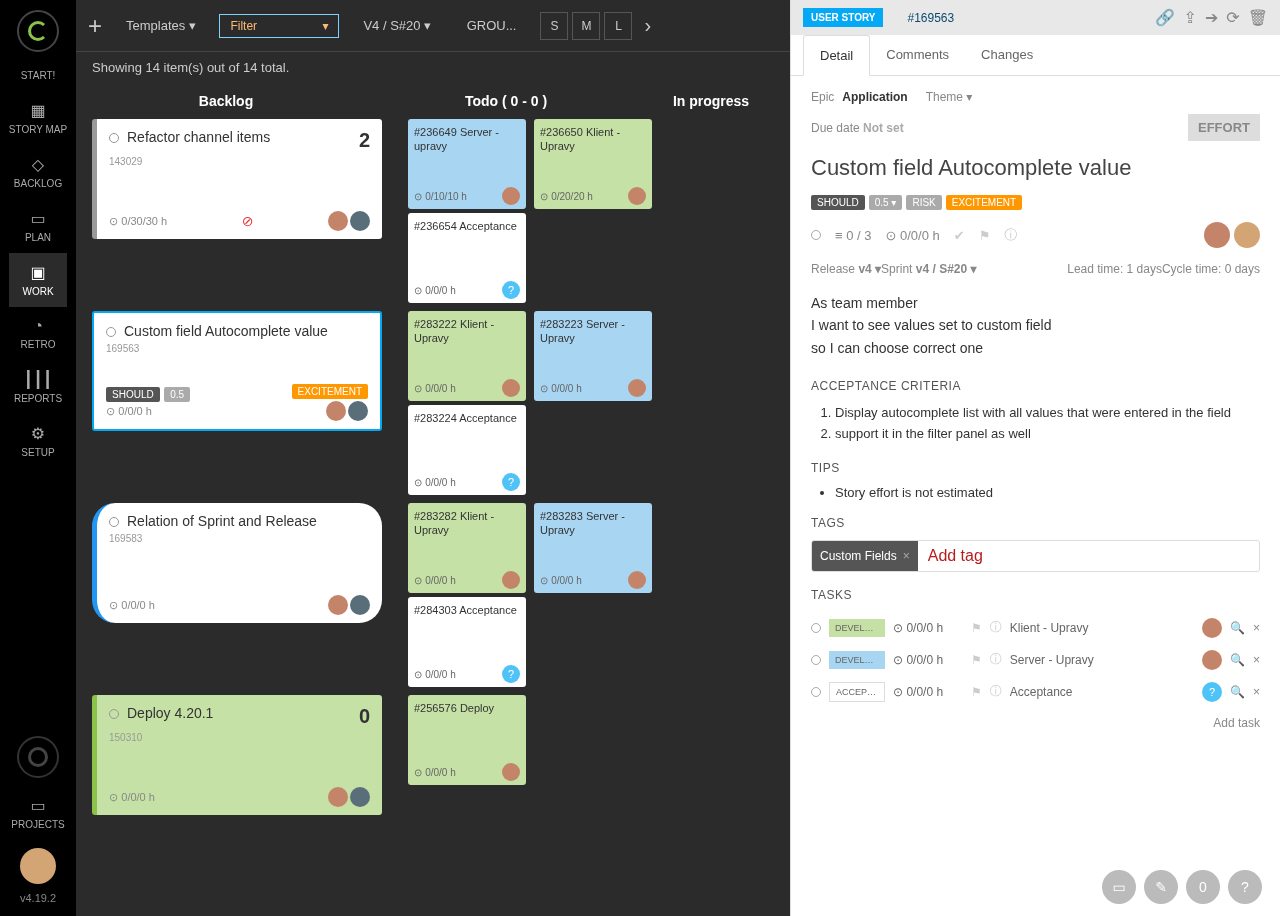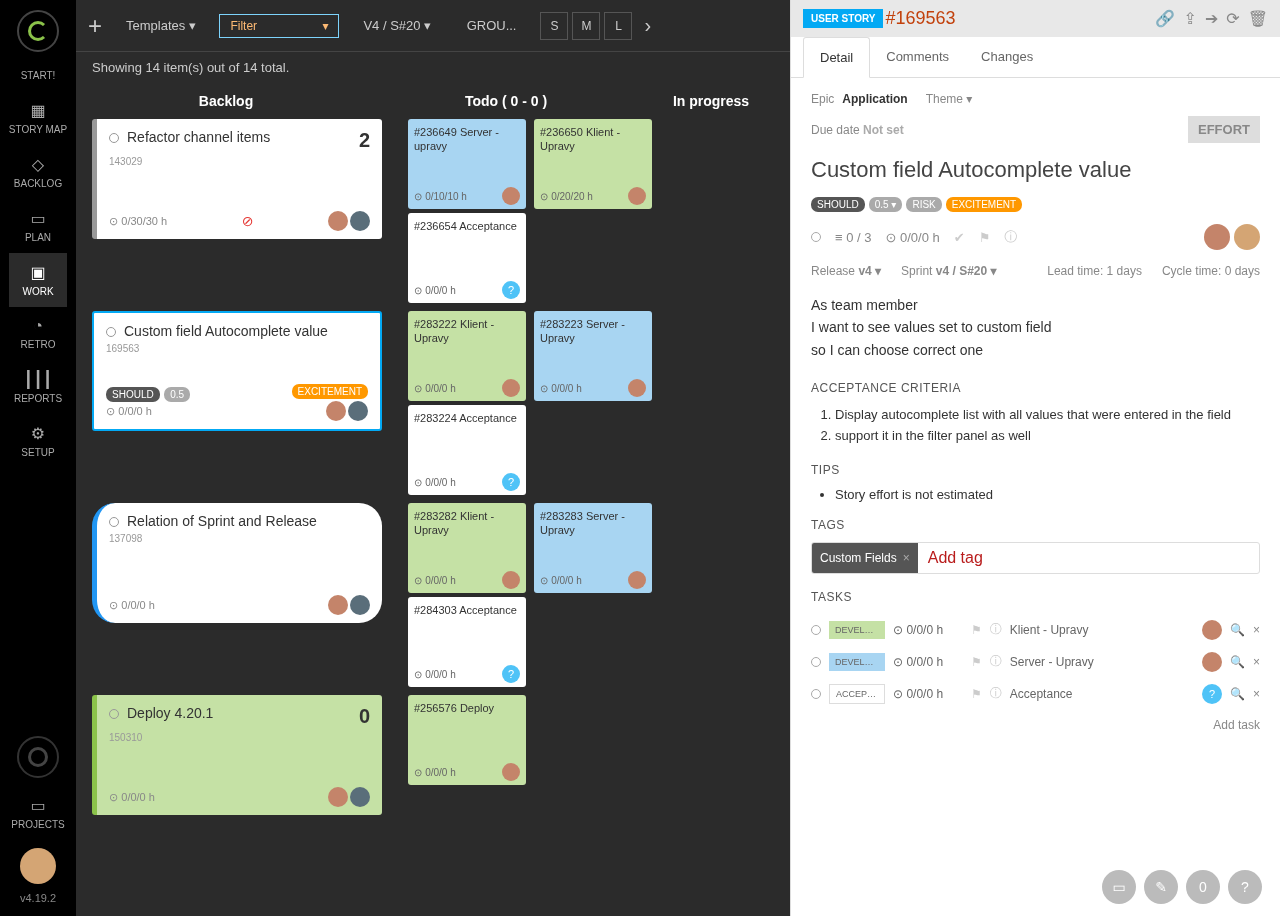--- a/index.html
+++ b/index.html
@@ -41,58 +41,58 @@
 .card-head{display:flex;align-items:flex-start;gap:8px}
 .card-dot{width:10px;height:10px;border:1px solid #999;border-radius:50%;flex-shrink:0;margin-top:4px}
 .card-title{font-size:14px;flex:1}
 .card-num{font-size:20px;font-weight:bold}
 .card-id{font-size:10px;color:#999;margin-top:4px}
 .card-foot{position:absolute;bottom:8px;left:12px;right:12px;display:flex;align-items:center;justify-content:space-between}
 .card-time{font-size:11px;color:#888}
 .card-avs{display:flex;gap:2px}
 .av{width:20px;height:20px;border-radius:50%;background:#c4846a}
 .av2{background:#5a6e7a}
-.badge{font-size:10px;padding:2px 6px;border-radius:7px;color:#fff}
+.badge{font-size:10px;padding:2px 6px;border-radius:2px;color:#fff}
 .b-should{background:#555}
 .b-05{background:#aaa}
 .b-exc{background:#ff9800}
 .warn{color:#e53935;font-size:14px}
 
 .card-sm{width:118px;height:90px;border-radius:3px;padding:6px;position:relative;font-size:11px;margin:0 2px}
 .card-sm.blue{background:#a8d5f2}
 .card-sm.green{background:#c5e1a5}
 .card-sm.white{background:#fff}
 .sm-title{font-size:11px;line-height:1.3}
 .sm-foot{position:absolute;bottom:4px;left:6px;right:6px;display:flex;align-items:center;justify-content:space-between;font-size:10px;color:#666}
 .sm-av{width:18px;height:18px;border-radius:50%;background:#c4846a}
 .sm-help{width:18px;height:18px;border-radius:50%;background:#4fc3f7;color:#fff;display:flex;align-items:center;justify-content:center;font-size:11px}
 .task-col{display:flex;flex-direction:column;gap:4px}
 .task-row{display:flex;gap:4px}
 
 
 .detail{width:490px;background:#fafafa;border-left:1px solid #ddd;display:flex;flex-direction:column;flex-shrink:0;overflow-y:auto}
-.d-top{background:#e8e8e8;padding:8px 12px;display:flex;align-items:center;gap:2px}
+.d-top{background:#e8e8e8;padding:8px 12px;display:flex;align-items:center;gap:24px}
 .d-pill{background:#03a9f4;color:#fff;font-size:10px;padding:4px 8px;font-weight:bold}
-.d-id{font-size:18px;color:#c2410c}
+.d-id{font-size:12px;color:#0c4a6e}
 .d-tools{margin-left:auto;display:flex;gap:8px;color:#888}
 .d-tools span{cursor:pointer}
 .d-tabs{display:flex;border-bottom:1px solid #ddd;background:#fff;padding:0 12px}
 .d-tab{padding:12px 16px;font-size:13px;color:#666;cursor:pointer}
 .d-tab.active{border:1px solid #ddd;border-bottom:1px solid #fff;margin-bottom:-1px;border-radius:3px 3px 0 0;color:#333}
 .d-body{padding:14px 20px;background:#fff;flex:1}
 .d-meta{font-size:12px;color:#888;display:flex;align-items:flex-end;gap:8px;margin-bottom:10px}
 .d-meta b{color:#333;font-weight:600}
 .d-due{font-size:12px;color:#888;display:flex;justify-content:space-between;align-items:center;margin-bottom:14px}
 .d-effort{background:#ddd;color:#888;padding:6px 10px;font-weight:bold;font-size:13px}
 .d-title{font-size:22px;color:#444;margin-bottom:14px}
 .d-badges{display:flex;gap:4px;margin-bottom:12px}
 .d-stats{display:flex;align-items:center;gap:14px;font-size:13px;color:#888;margin-bottom:14px}
 .d-avs{margin-left:auto;display:flex;gap:4px}
 .d-av{width:26px;height:26px;border-radius:50%;background:#c4846a}
-.d-rs{display:flex;gap:20px;font-size:12px;color:#888;margin-bottom:16px;flex-wrap:wrap}
+.d-rs{display:flex;font-size:12px;color:#888;margin-bottom:16px;flex-wrap:wrap}
 .d-desc{font-size:14px;line-height:1.6;margin-bottom:20px}
 .d-h{font-size:12px;font-weight:normal;color:#555;letter-spacing:0.5px;margin:16px 0 10px}
 .d-ol{padding-left:24px;font-size:13px;line-height:1.6}
 .d-ul{padding-left:24px;font-size:13px}
 .d-tag-row{display:flex;border:1px solid #ddd;border-radius:3px;overflow:hidden}
 .d-tag{background:#555;color:#fff;font-size:12px;padding:6px 8px;display:flex;align-items:center;gap:6px}
 .d-tag-x{cursor:pointer;color:#aaa}
 .d-tag-in{flex:1;padding:6px 10px;color:#b91c1c;font-size:16px}
 .d-tasks{margin-top:10px}
 .d-task{display:flex;align-items:center;gap:8px;padding:6px 0;font-size:12px;color:#666}
@@ -265,21 +265,21 @@
               </div>
             </div>
           </div>
           <div class="row">
             <div class="col">
               <div class="card-lg blue" style="margin: 0px 8px; border-radius: 23px;">
                 <div class="card-head">
                   <span class="card-dot"></span>
                   <span class="card-title">Relation of Sprint and Release</span>
                 </div>
-                <div class="card-id">137098</div>
+                <div class="card-id">169583</div>
                 <div class="card-foot">
                   <span class="card-time">⊙ 0/0/0 h</span>
                   <span class="card-avs">
                     <span class="av"></span>
                     <span class="av av2"></span>
                   </span>
                 </div>
               </div>
             </div>
             <div class="col col-todo">

